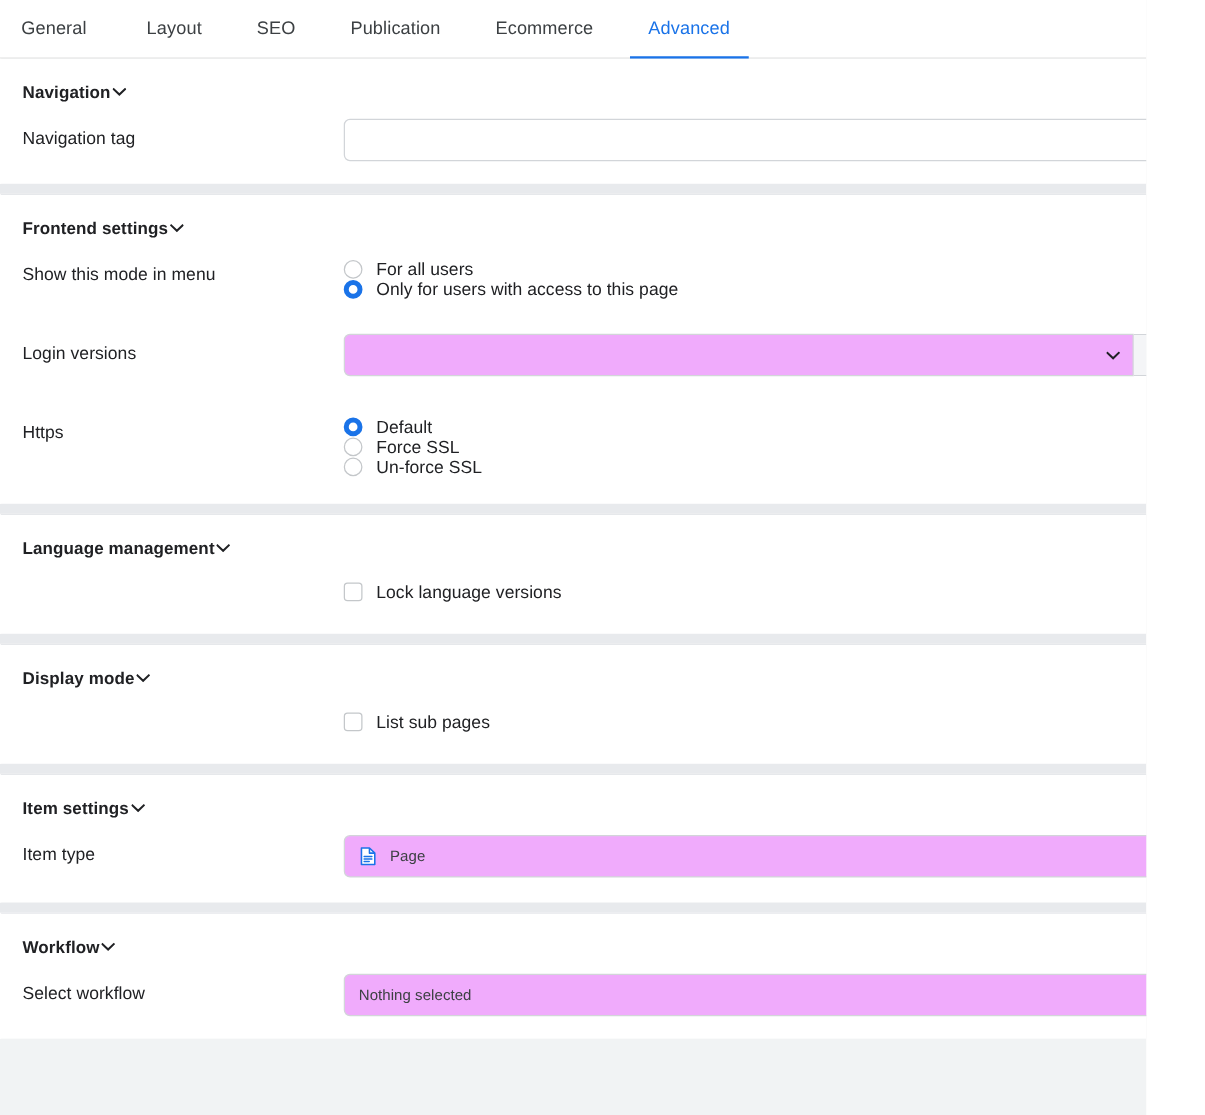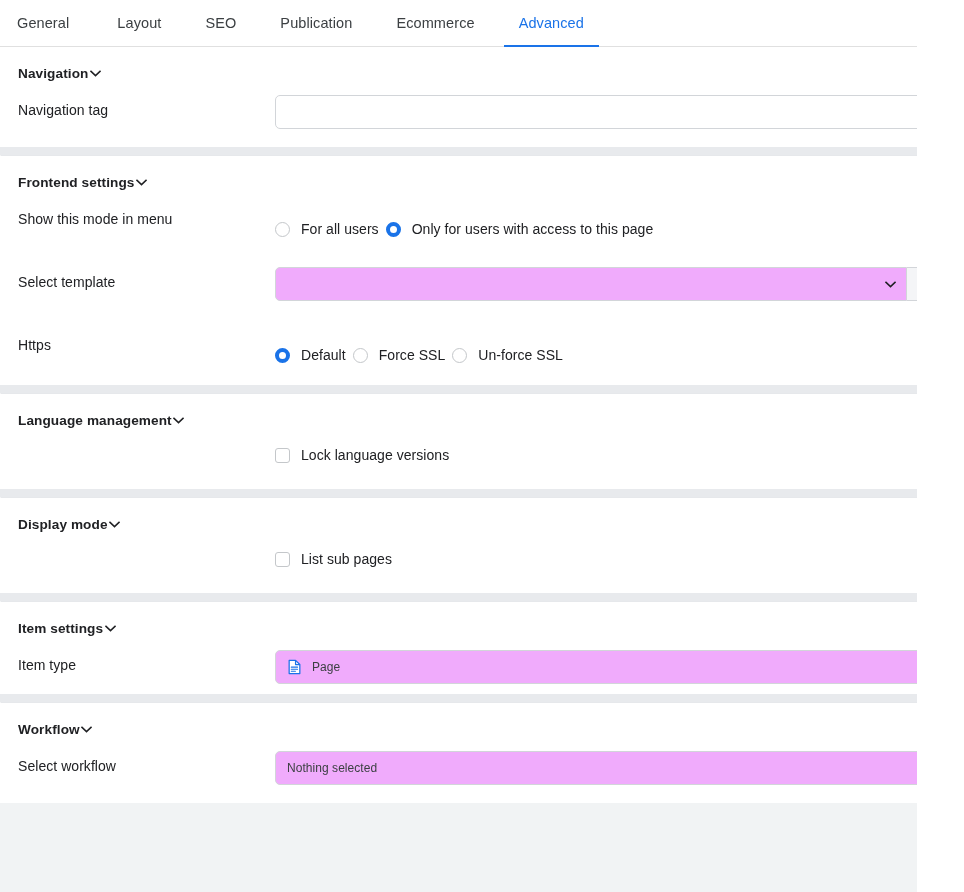--- a/index.html
+++ b/index.html
@@ -149,21 +149,21 @@
     width: 41px; height: 34px;
     border: 1px solid #d2d5d9;
     border-left: none;
     border-radius: 0 5px 5px 0;
     background: #f4f5f7;
     display: flex; align-items: center; justify-content: center;
     cursor: pointer;
   }
 
   
-  .opt-list { display: flex; flex-direction: row; gap: 7px; padding-top: 3px; margin-top: 14px; }
+  .opt-list { display: flex; flex-direction: column; padding-top: 3px; }
   .opt {
     display: flex; align-items: center;
     font-size: 14px; color: #202124;
     cursor: pointer;
     letter-spacing: .05px;
   }
   .radio {
     width: 15px; height: 15px;
     border-radius: 50%;
     border: 1.5px solid #c4c7ca;
@@ -250,21 +250,21 @@
             </label>
             <label class="opt">
               <span class="radio checked"></span>
               <span>Only for users with access to this page</span>
             </label>
           </div>
         </div>
       </div>
 
       <div class="row" style="margin-top:21px;">
-        <div class="row-label">Select template</div>
+        <div class="row-label">Login versions</div>
         <div class="row-field">
           <div class="input-group">
             <div class="select-wrap">
               <div class="select-box">
                 <span></span>
                 <span class="sel-chev">
                   <svg width="11" height="7" viewBox="0 0 11 7">
                       <path d="M1 1.3 L5.5 5.6 L10 1.3" stroke="#202124" stroke-width="1.6" fill="none" stroke-linecap="square"></path>
                     </svg>
                 </span>
@@ -346,21 +346,21 @@
 
     <div class="section">
       <div class="section-head">
         <span class="section-title">Item settings</span>
         <span class="chev">
           <svg width="11" height="7" viewBox="0 0 11 7">
               <path d="M1 1.3 L5.5 5.6 L10 1.3" stroke="#202124" stroke-width="1.6" fill="none" stroke-linecap="square"></path>
             </svg>
         </span>
       </div>
-      <div class="row" style="padding-bottom:10px;">
+      <div class="row" style="padding-bottom:20px;">
         <div class="row-label">Item type</div>
         <div class="row-field">
           <div class="select-wrap">
             <div class="select-box">
               <span class="doc-ico">
                 <svg width="15" height="16" viewBox="0 0 16 18">
                   <path d="M2 1.6 h7.2 L14 6.2 V16.4 H2 Z" fill="#ffffff" stroke="#1a73e8" stroke-width="1.4" stroke-linejoin="round"></path>
                   <path d="M9.2 1.6 V6.2 H14" fill="none" stroke="#1a73e8" stroke-width="1.4" stroke-linejoin="round"></path>
                   <path d="M4.4 9.2 h7 M4.4 11.5 h7 M4.4 13.8 h4.6" stroke="#1a73e8" stroke-width="1.3" stroke-linecap="round"></path>
                 </svg>

